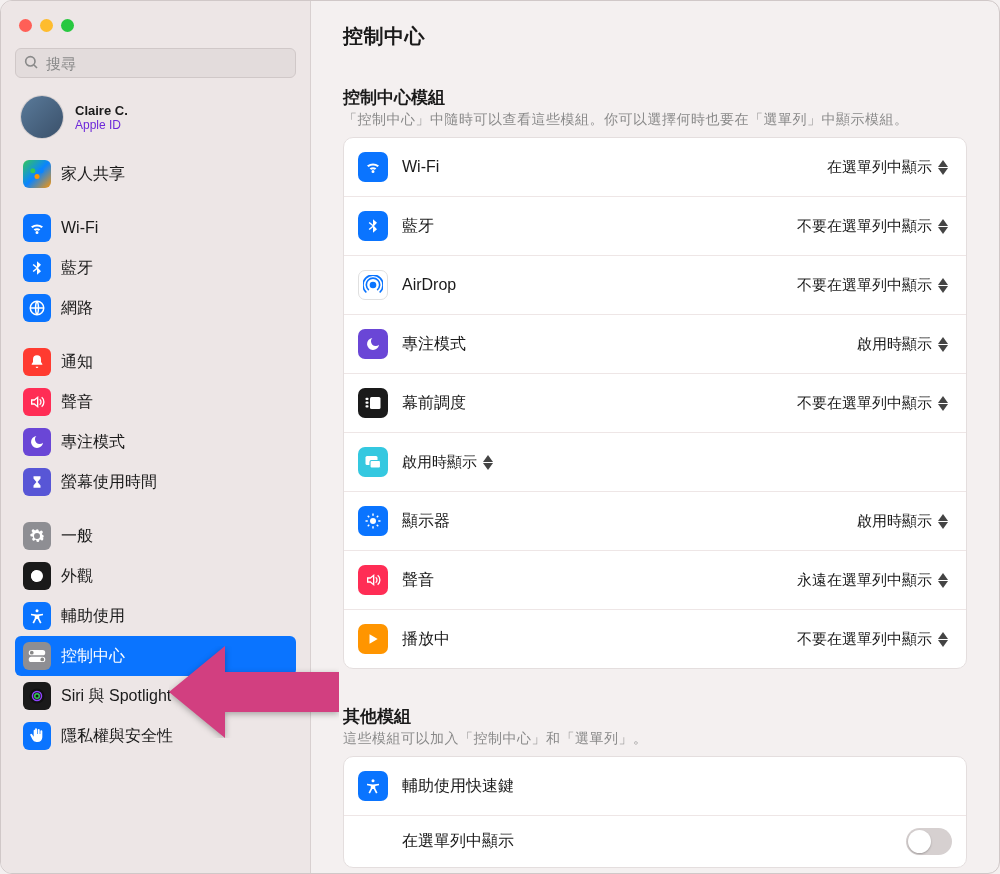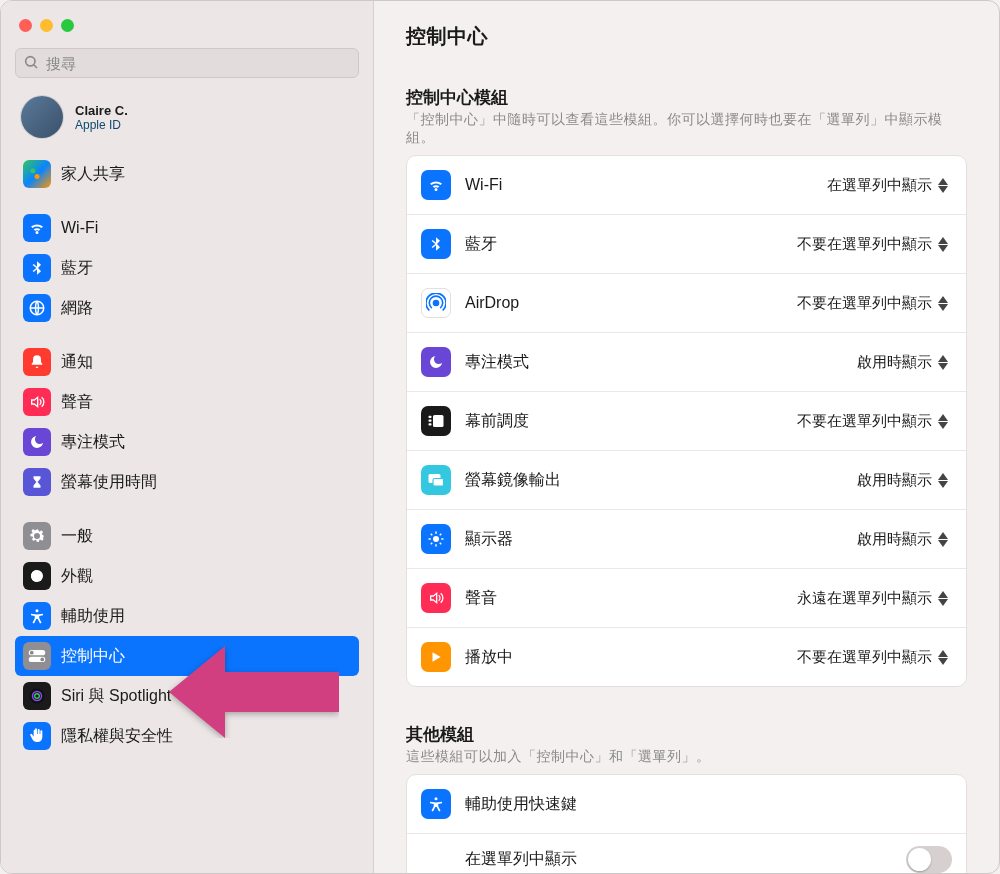--- a/index.html
+++ b/index.html
@@ -1,32 +1,32 @@
 <!DOCTYPE html>
 <html><head>
 <meta charset="utf-8">
 <style>
 * { box-sizing: border-box; margin: 0; padding: 0; }
 body { font-family: -apple-system, "Helvetica Neue", sans-serif; background: #f4f0f0; width: 1000px; height: 874px; overflow: hidden; border-radius: 12px; border: 1px solid #d0c8c8; position: relative; }
 .window { display: flex; height: 100%; }
 
-.sidebar { width: 373px; background: #ede6e6; border-right: 1px solid #d8d0d0; display: flex; flex-direction: column; padding: 14px 14px 8px 14px; overflow-y: auto; }
+.sidebar { width: 310px; background: #ede6e6; border-right: 1px solid #d8d0d0; display: flex; flex-direction: column; padding: 14px 14px 8px 14px; overflow-y: auto; }
 .traffic { display: flex; gap: 8px; padding: 4px 4px 16px 4px; }
 .dot { width: 13px; height: 13px; border-radius: 50%; }
 .dot.red { background: #ff5f57; } .dot.yellow { background: #febc2e; } .dot.green { background: #28c840; }
 
 .search { position: relative; width: 100%; }
 .search input { width: 100%; height: 30px; border: 1px solid #d0c8c8; border-radius: 6px; background: #e3dcdc; padding: 0 10px 0 30px; font-size: 15px; color: #333; }
 .search input::placeholder { color: #8a8a8a; }
 .search .icon { position: absolute; left: 8px; top: 6px; color: #8a8a8a; }
 
 .account { display: flex; align-items: center; gap: 12px; padding: 18px 6px 10px 6px; }
 .avatar { width: 42px; height: 42px; border-radius: 50%; background: linear-gradient(135deg,#5a7a9a,#3a506a); box-shadow: 0 0 0 1px rgba(0,0,0,.1); }
 .account .name { font-size: 13px; font-weight: 600; color: #1a1a1a; }
-.account .sub { font-size: 12px; color: #0c4a6e; }
+.account .sub { font-size: 12px; color: #6d28d9; }
 
 .nav-group { margin-top: 6px; }
 .nav-group + .nav-group { margin-top: 14px; }
 .nav-item { display: flex; align-items: center; gap: 10px; padding: 6px 8px; border-radius: 6px; font-size: 16px; color: #1a1a1a; cursor: default; }
 .nav-item.selected { background: #0a74ff; color: #fff; }
 .nav-item .iicon { width: 28px; height: 28px; border-radius: 6px; display: flex; align-items: center; justify-content: center; font-size: 16px; color: #fff; flex-shrink: 0; }
 
 .content { flex: 1; padding: 22px 32px 0 32px; overflow-y: auto; }
 .content h1 { font-size: 20px; font-weight: 700; color: #1a1a1a; margin-bottom: 22px; letter-spacing: .5px; }
 .section-head { margin-bottom: 6px; margin-top: 36px; }
@@ -330,21 +330,20 @@
             </div>
           </div>
         </div>
         <div class="row">
           <div class="ricon bg-cyan">
             <svg width="18" height="16" viewBox="0 0 24 20" fill="currentColor">
               <rect x="2" y="2" width="16" height="12" rx="2" fill="#fff"></rect>
               <rect x="8" y="8" width="14" height="10" rx="2" fill="#fff" stroke="#34c8e0" stroke-width="1.5"></rect>
             </svg>
           </div>
-          <div class="label">螢幕鏡像輸出</div>
           <div class="value-select">
             <span>啟用時顯示</span>
             <div class="stepper">
               <svg width="10" height="7" viewBox="0 0 10 7">
                 <path d="M5 0L10 7H0z" fill="currentColor"></path>
               </svg>
               <svg width="10" height="7" viewBox="0 0 10 7">
                 <path d="M5 7L0 0h10z" fill="currentColor"></path>
               </svg>
             </div>

